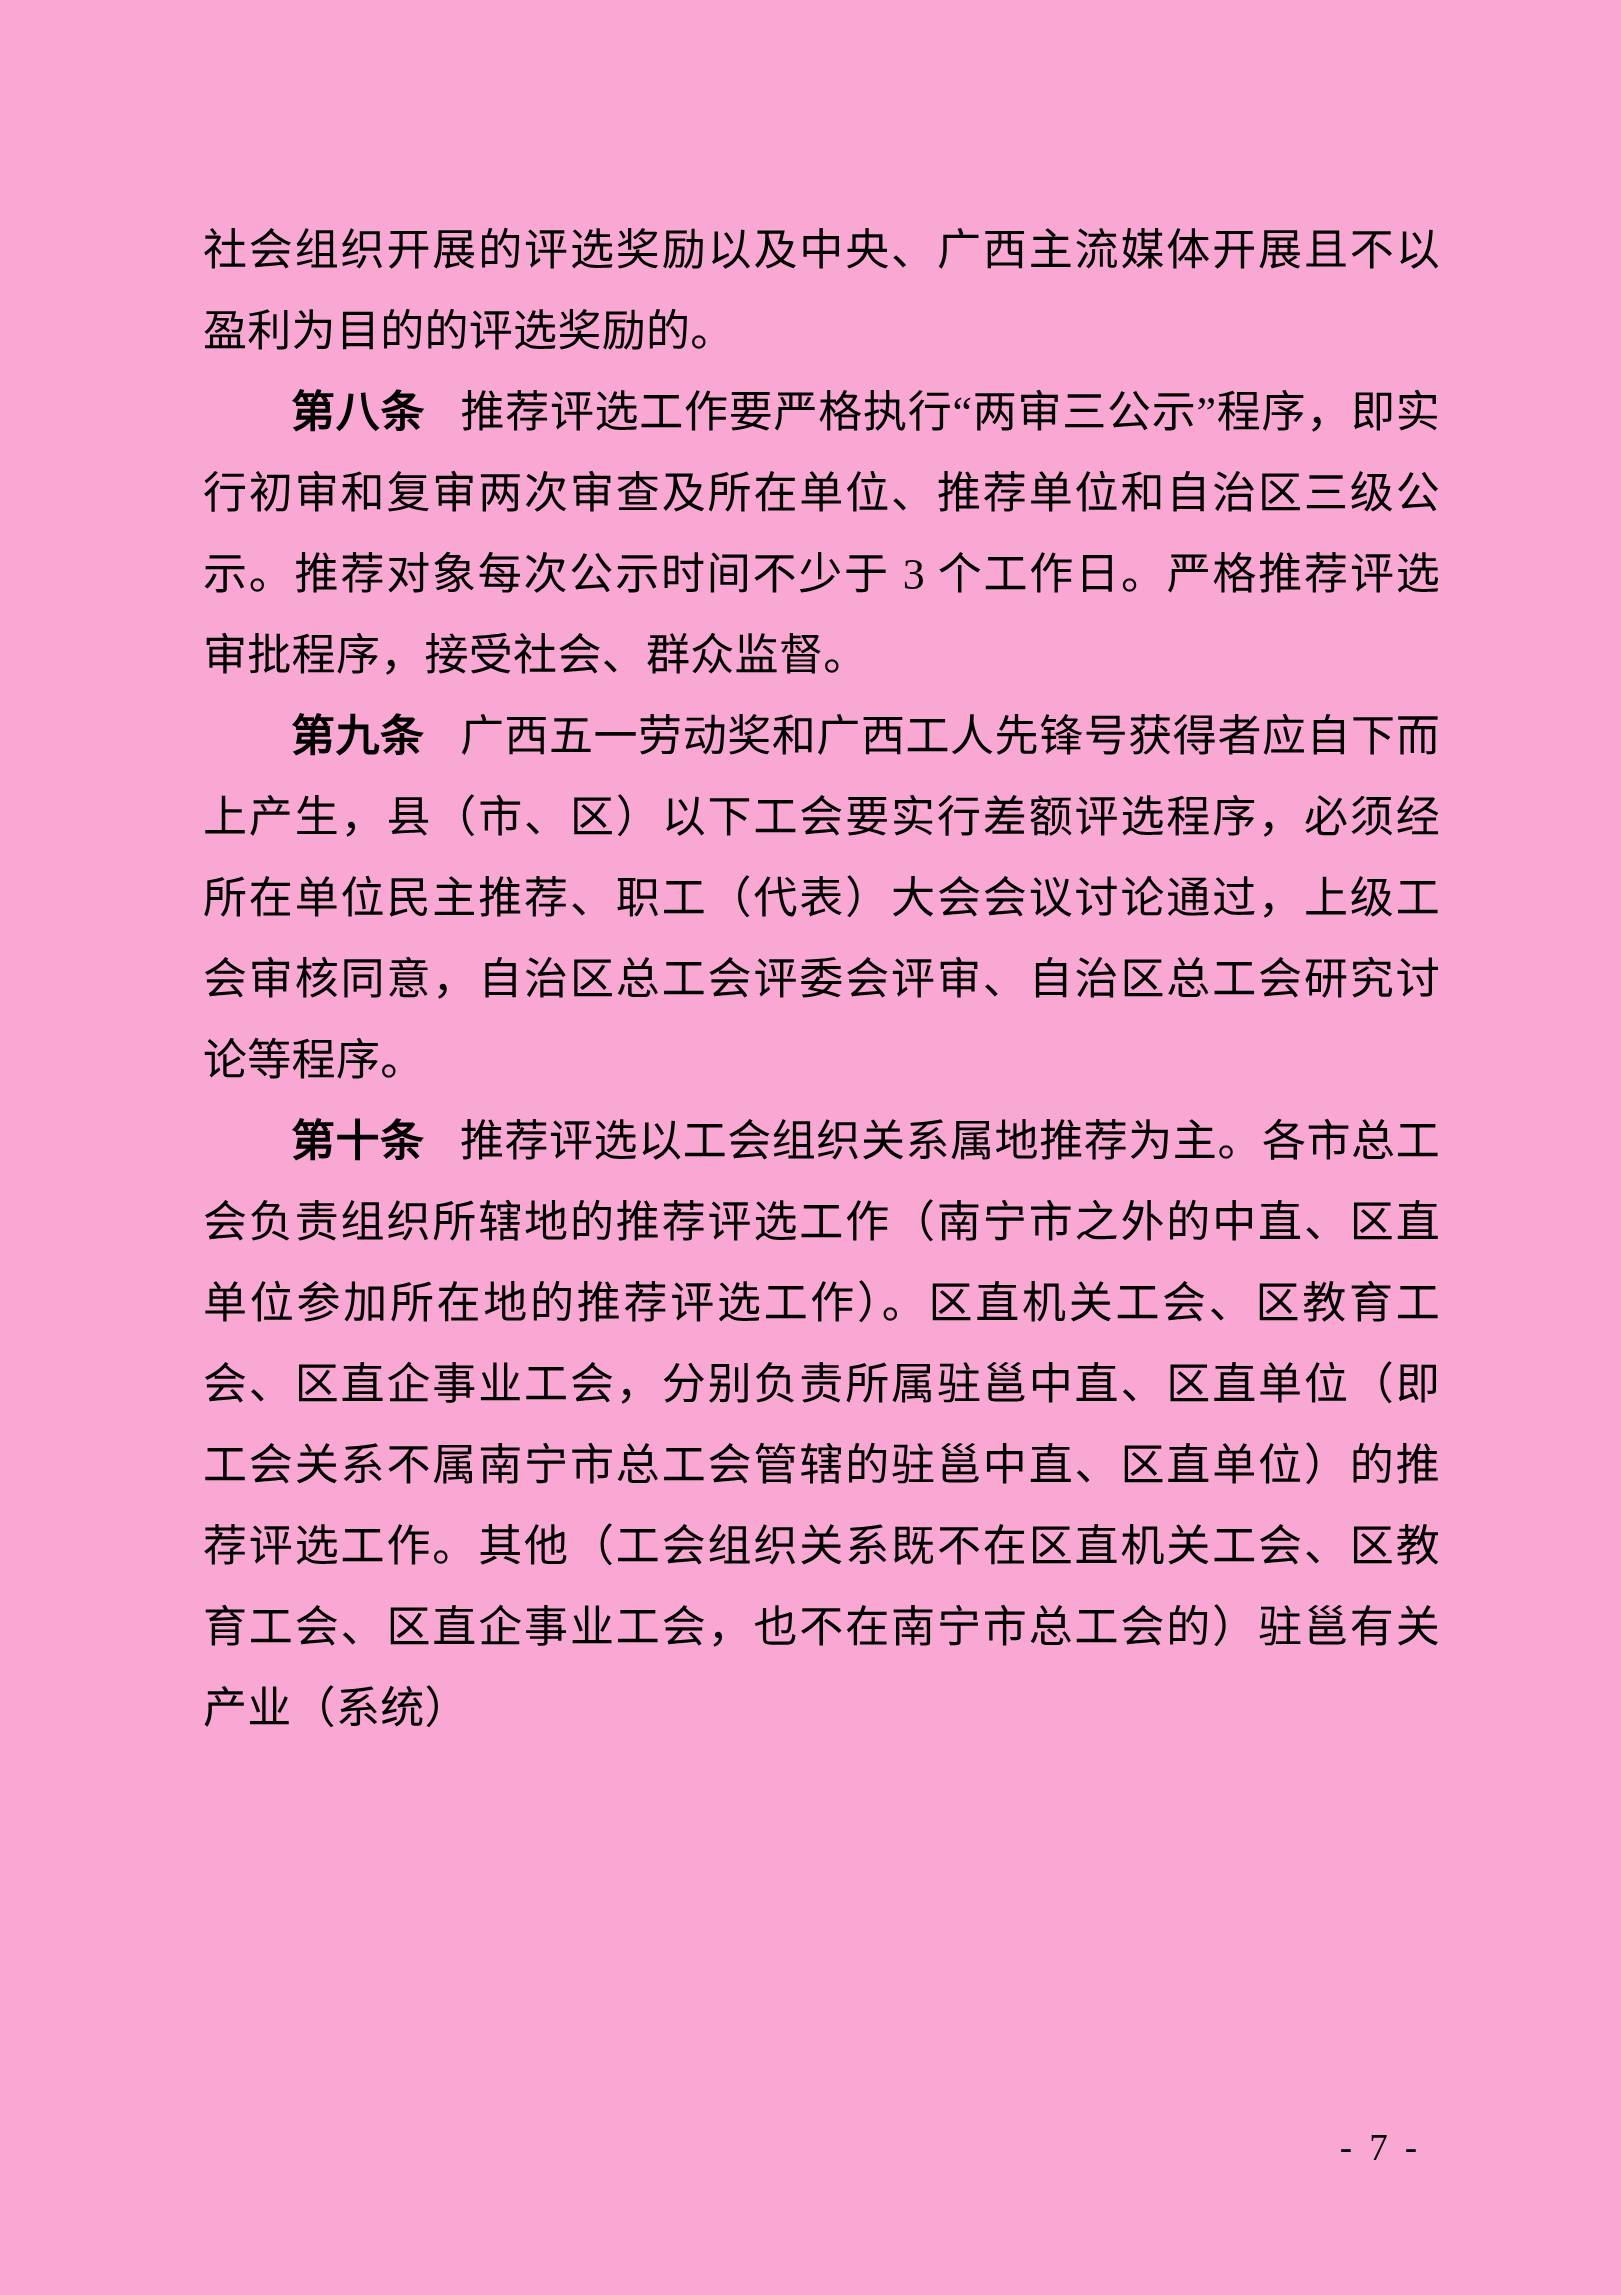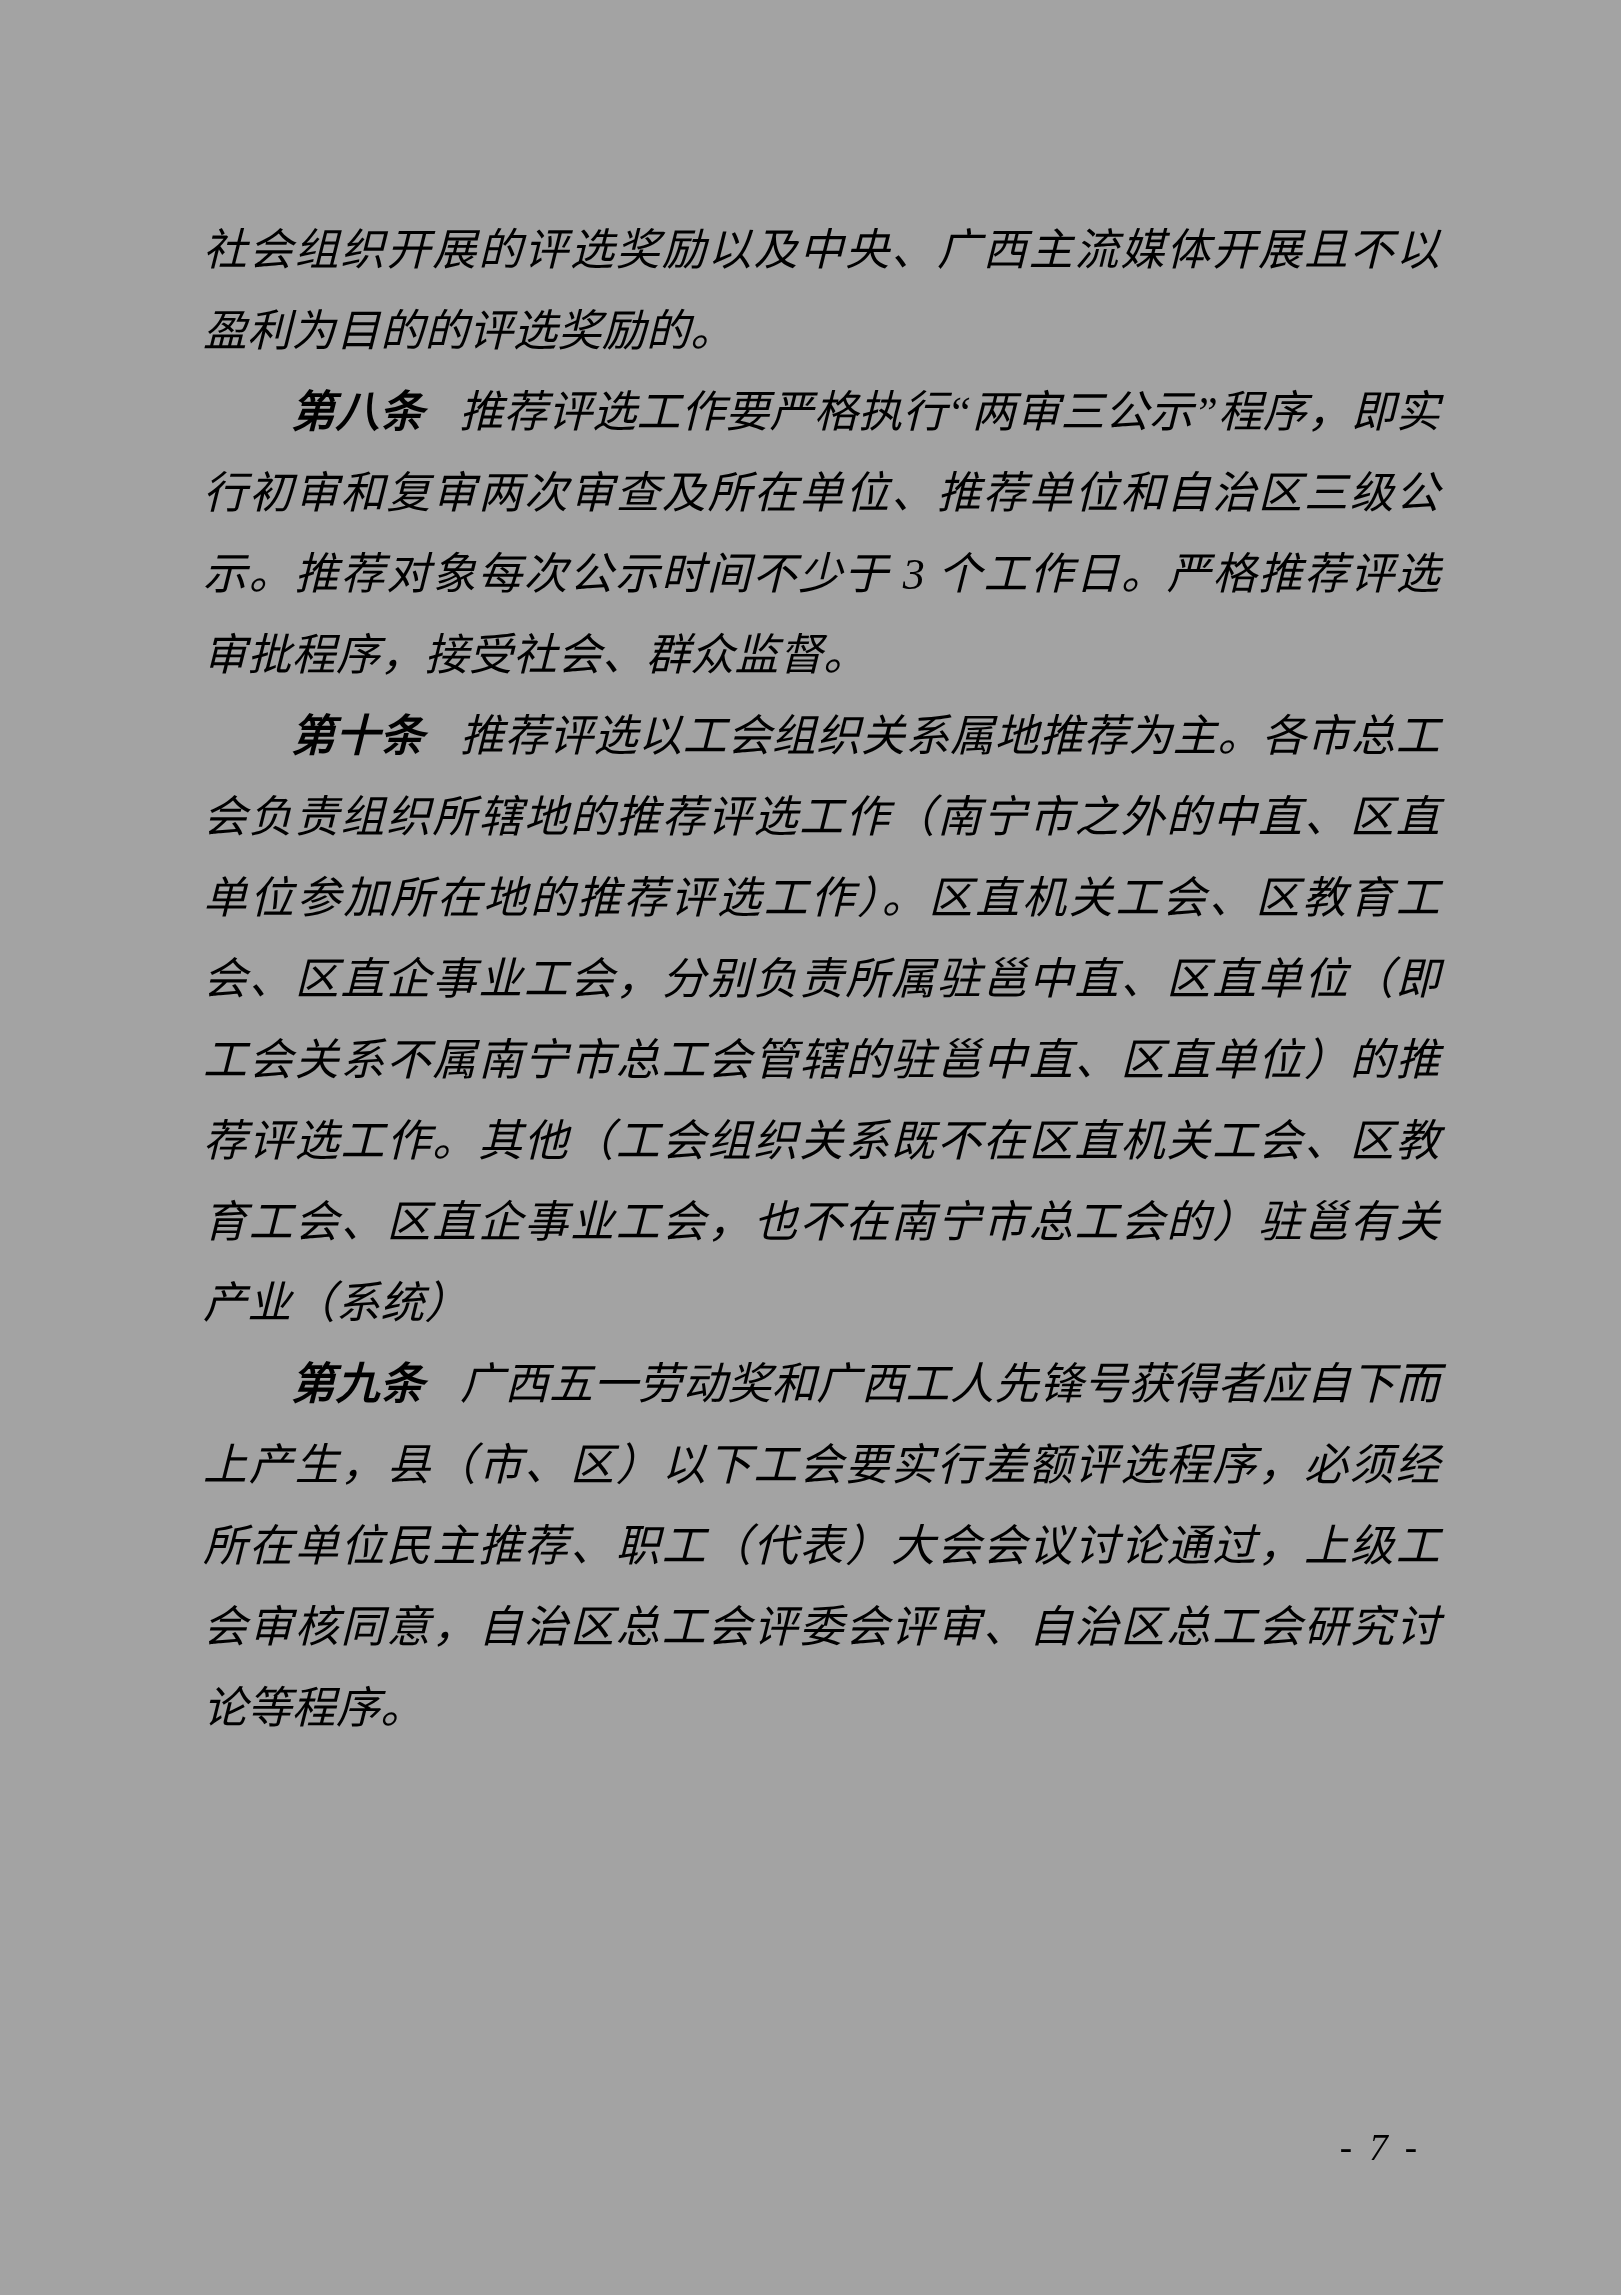--- a/index.html
+++ b/index.html
@@ -11,22 +11,21 @@
     height: 2295px;
     background: #ffffff;
     position: relative;
     overflow: hidden;
     font-family: "Liberation Serif", "DejaVu Serif", serif;
     color: #000000;
   }
   .page {
     position: absolute;
     inset: 0;
-    background: #a3a3a3;
-    font-style: italic;
+    background: #f9a8d4;
   }
   .content {
     position: absolute;
     left: 203px;
     top: 210px;
     width: 1237px;
     font-size: 44px;
     line-height: 81px;
     text-align: justify;
     text-align-last: left;
@@ -60,22 +59,22 @@
 
 <div class="page">
 
   <div class="content">
 
     <p class="para"><span class="para-text">社会组织开展的评选奖励以及中央、广西主流媒体开展且不以盈利为目的的评选奖励的。</span></p>
 
 
     <p class="para indent"><span class="clause-label">第八条</span><span class="para-text">推荐评选工作要严格执行“两审三公示”程序，即实行初审和复审两次审查及所在单位、推荐单位和自治区三级公示。推荐对象每次公示时间不少于 3 个工作日。严格推荐评选审批程序，接受社会、群众监督。</span></p>
 
+    <p class="para indent"><span class="clause-label">第九条</span><span class="para-text">广西五一劳动奖和广西工人先锋号获得者应自下而上产生，县（市、区）以下工会要实行差额评选程序，必须经所在单位民主推荐、职工（代表）大会会议讨论通过，上级工会审核同意，自治区总工会评委会评审、自治区总工会研究讨论等程序。</span></p>
+
     <p class="para indent"><span class="clause-label">第十条</span><span class="para-text">推荐评选以工会组织关系属地推荐为主。各市总工会负责组织所辖地的推荐评选工作（南宁市之外的中直、区直单位参加所在地的推荐评选工作）。区直机关工会、区教育工会、区直企事业工会，分别负责所属驻邕中直、区直单位（即工会关系不属南宁市总工会管辖的驻邕中直、区直单位）的推荐评选工作。其他（工会组织关系既不在区直机关工会、区教育工会、区直企事业工会，也不在南宁市总工会的）驻邕有关产业（系统）</span></p>
-
-    <p class="para indent"><span class="clause-label">第九条</span><span class="para-text">广西五一劳动奖和广西工人先锋号获得者应自下而上产生，县（市、区）以下工会要实行差额评选程序，必须经所在单位民主推荐、职工（代表）大会会议讨论通过，上级工会审核同意，自治区总工会评委会评审、自治区总工会研究讨论等程序。</span></p>
 
   </div>
 
   <div class="page-number">- 7 -</div>
 
 </div>
 
 
 </body></html>

